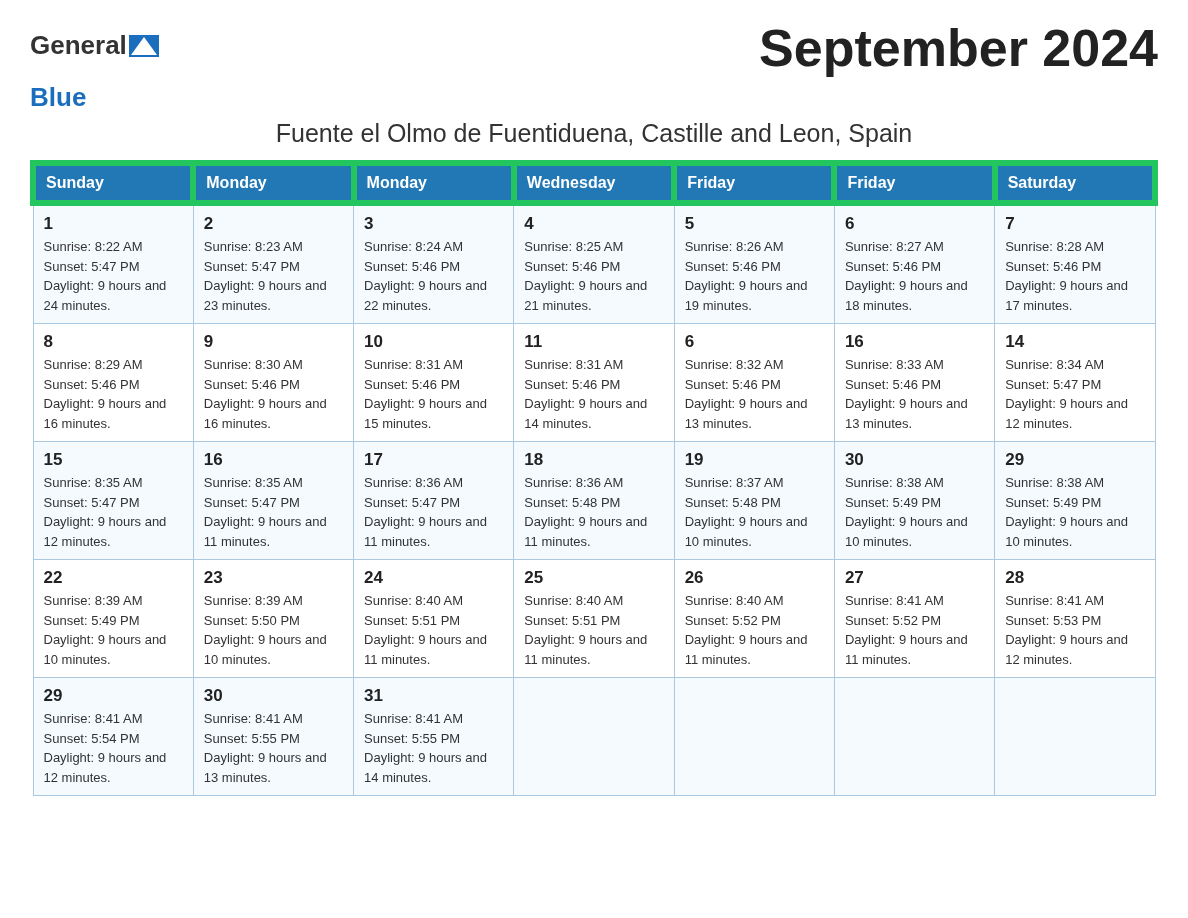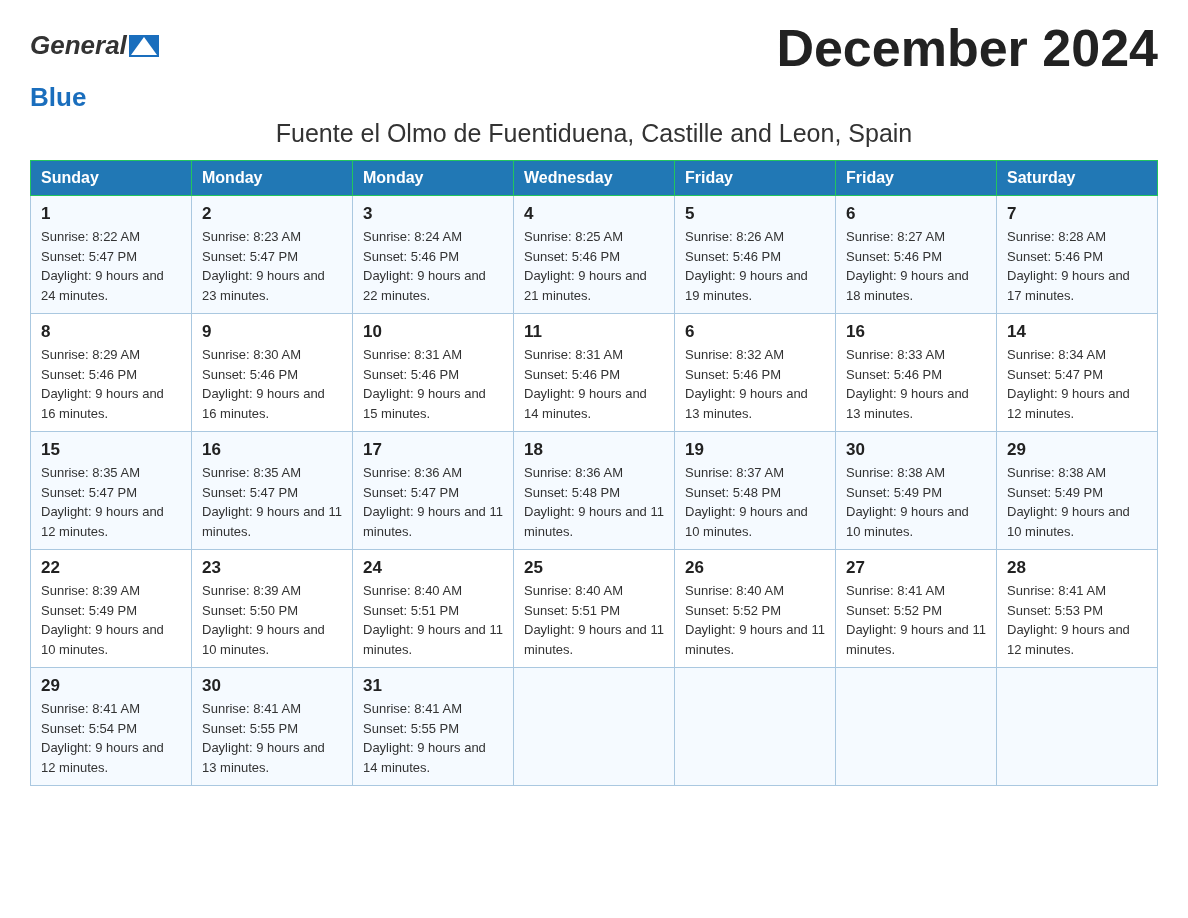--- a/index.html
+++ b/index.html
@@ -21,21 +21,20 @@
       flex-direction: column;
       align-items: flex-start;
       padding-top: 10px;
     }
     .logo-text {
       display: flex;
       align-items: center;
       font-size: 26px;
       font-weight: bold;
       color: #333;
-      font-style: italic;
     }
     .logo-general { color: #333; }
     .logo-flag {
       width: 30px;
       height: 22px;
       margin: 0 2px;
       display: inline-block;
     }
     .logo-blue {
       color: #1a6ebd;
@@ -62,21 +61,21 @@
       border-collapse: collapse;
       table-layout: fixed;
     }
     thead tr th {
       background-color: #2178b5;
       color: #fff;
       font-size: 16px;
       font-weight: bold;
       padding: 8px 10px;
       text-align: left;
-      border: 1px solid #22c55e;
+      border: 6px solid #22c55e;
     }
     tbody tr td {
       vertical-align: top;
       padding: 8px 10px;
       font-size: 13.5px;
       color: #333;
       border: 1px solid #aac8e0;
       height: 110px;
     }
     tbody tr td .day-num {
@@ -112,21 +111,21 @@
     <div class="logo-text">
       <span class="logo-general">General</span>
       <svg class="logo-flag" viewBox="0 0 30 22" xmlns="http://www.w3.org/2000/svg">
         <rect width="30" height="22" fill="#1a6ebd"></rect>
         <polygon points="15,2 28,20 2,20" fill="white"></polygon>
       </svg>
     </div>
     <span class="logo-blue">Blue</span>
   </div>
   <div class="title-right">
-    <div class="month-title">December 2024</div>
+    <div class="month-title">September 2024</div>
   </div>
 </div>
 
 <div class="location-title">Fuente el Olmo de Fuentiduena, Castille and Leon, Spain</div>
 
 <table>
   <thead>
     <tr>
       <th>Sunday</th>
       <th>Monday</th>

